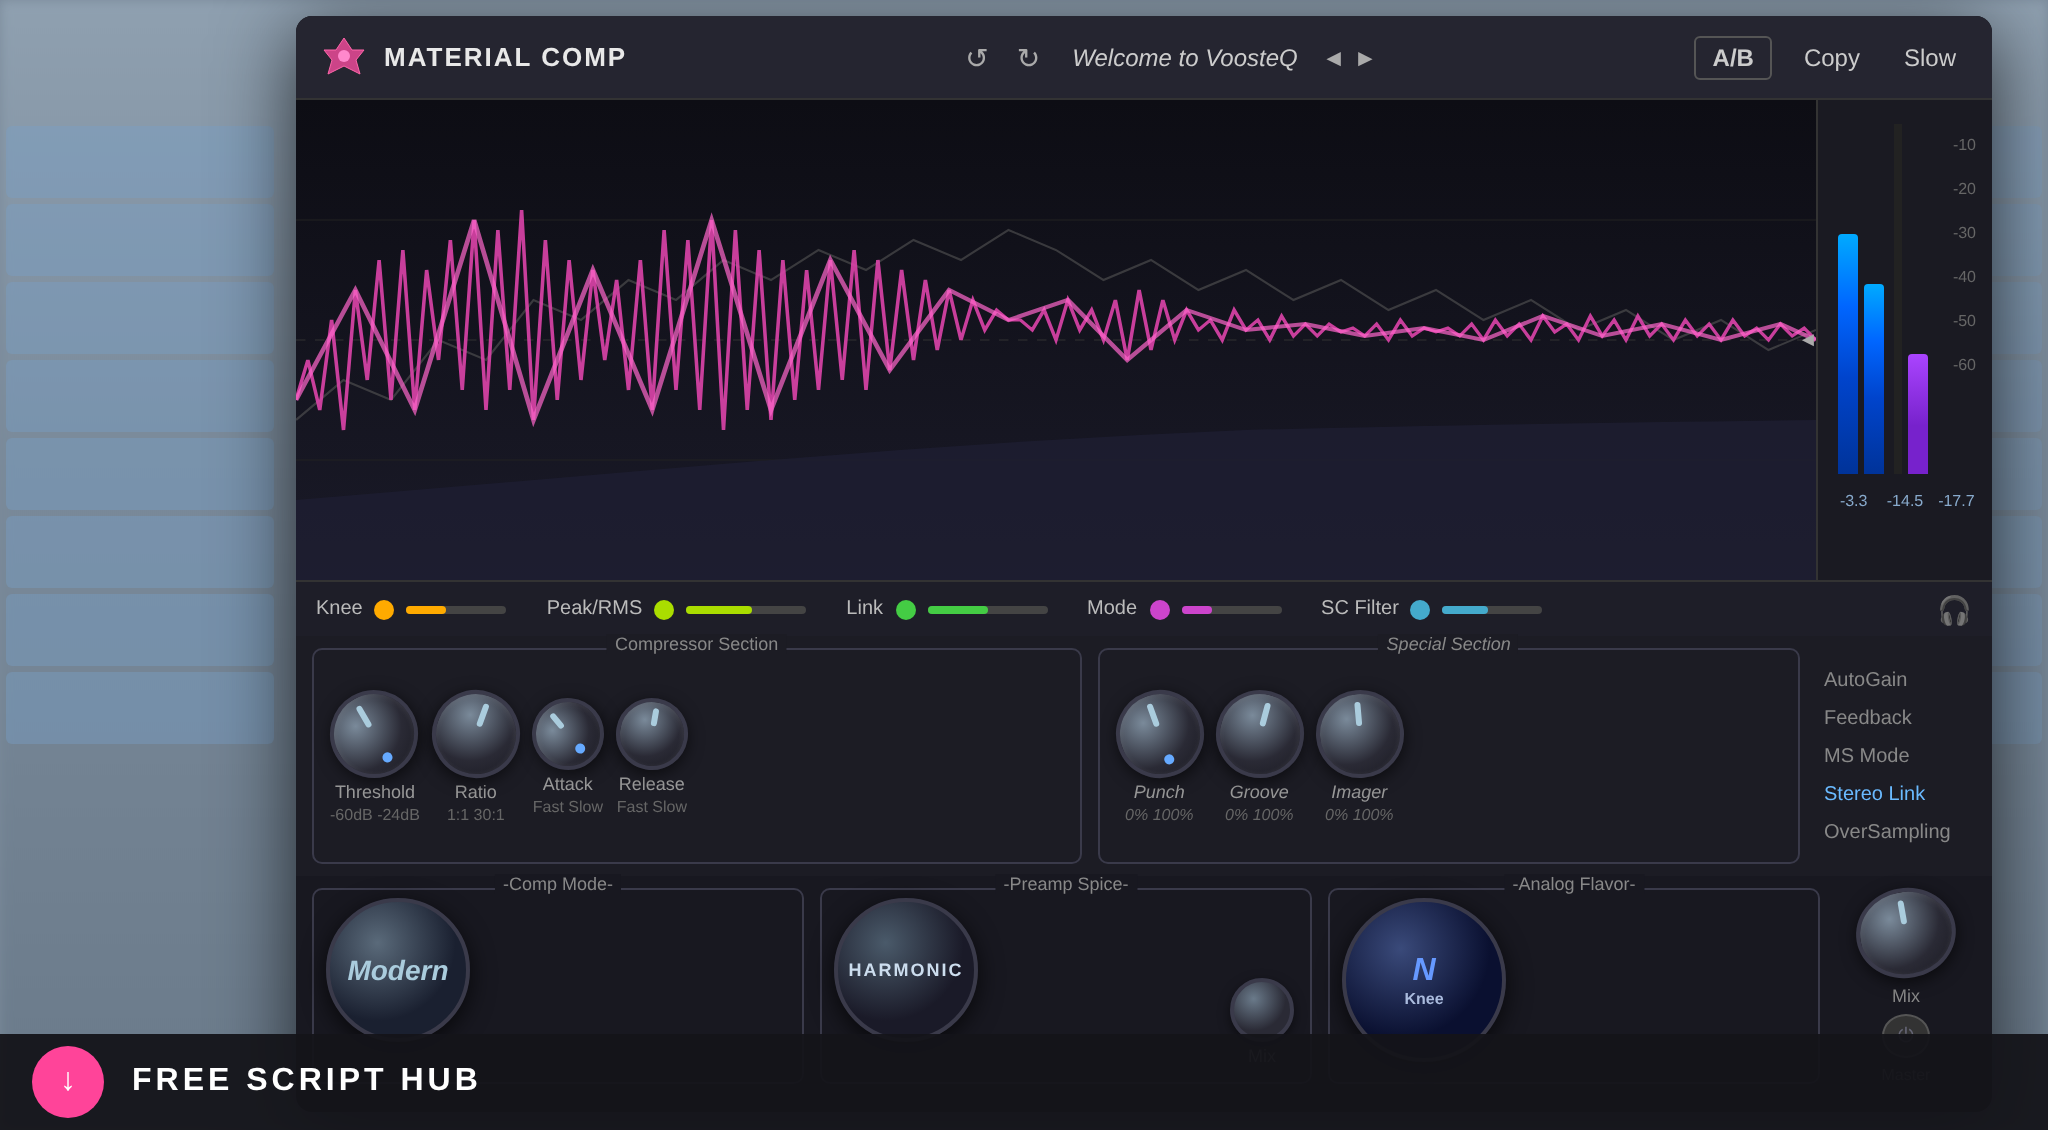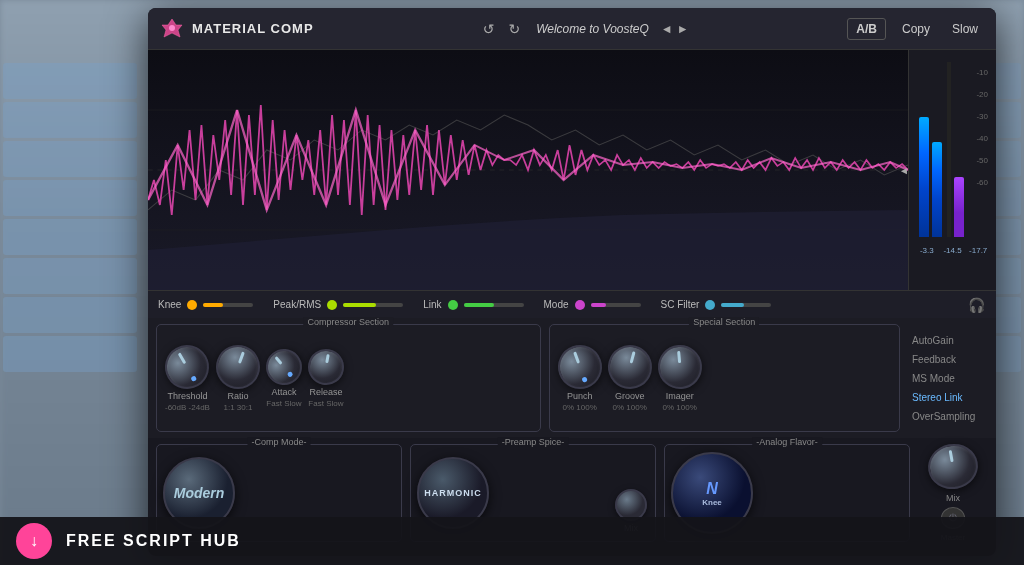--- a/index.html
+++ b/index.html
@@ -240,20 +240,21 @@
       padding: 0 4px;
       color: #888;
       font-size: 9px;
       white-space: nowrap;
     }
     .compressor-section {
       flex: 2.2;
     }
     .special-section {
       flex: 2;
+      font-style: italic;
     }
     .right-toggles {
       display: flex;
       flex-direction: column;
       justify-content: center;
       gap: 6px;
       min-width: 80px;
       padding: 0 4px;
     }
     .toggle-item {
@@ -330,21 +331,21 @@
       padding: 6px 8px;
       gap: 8px;
       align-items: stretch;
     }
     .mode-box {
       border: 1px solid #3a3a4a;
       border-radius: 5px;
       padding: 4px 6px;
       position: relative;
       display: flex;
-      align-items: center;
+      align-items: flex-start;
       gap: 8px;
       flex: 1;
     }
     .mode-label {
       position: absolute;
       top: -8px;
       left: 50%;
       transform: translateX(-50%);
       background: #181820;
       padding: 0 4px;

